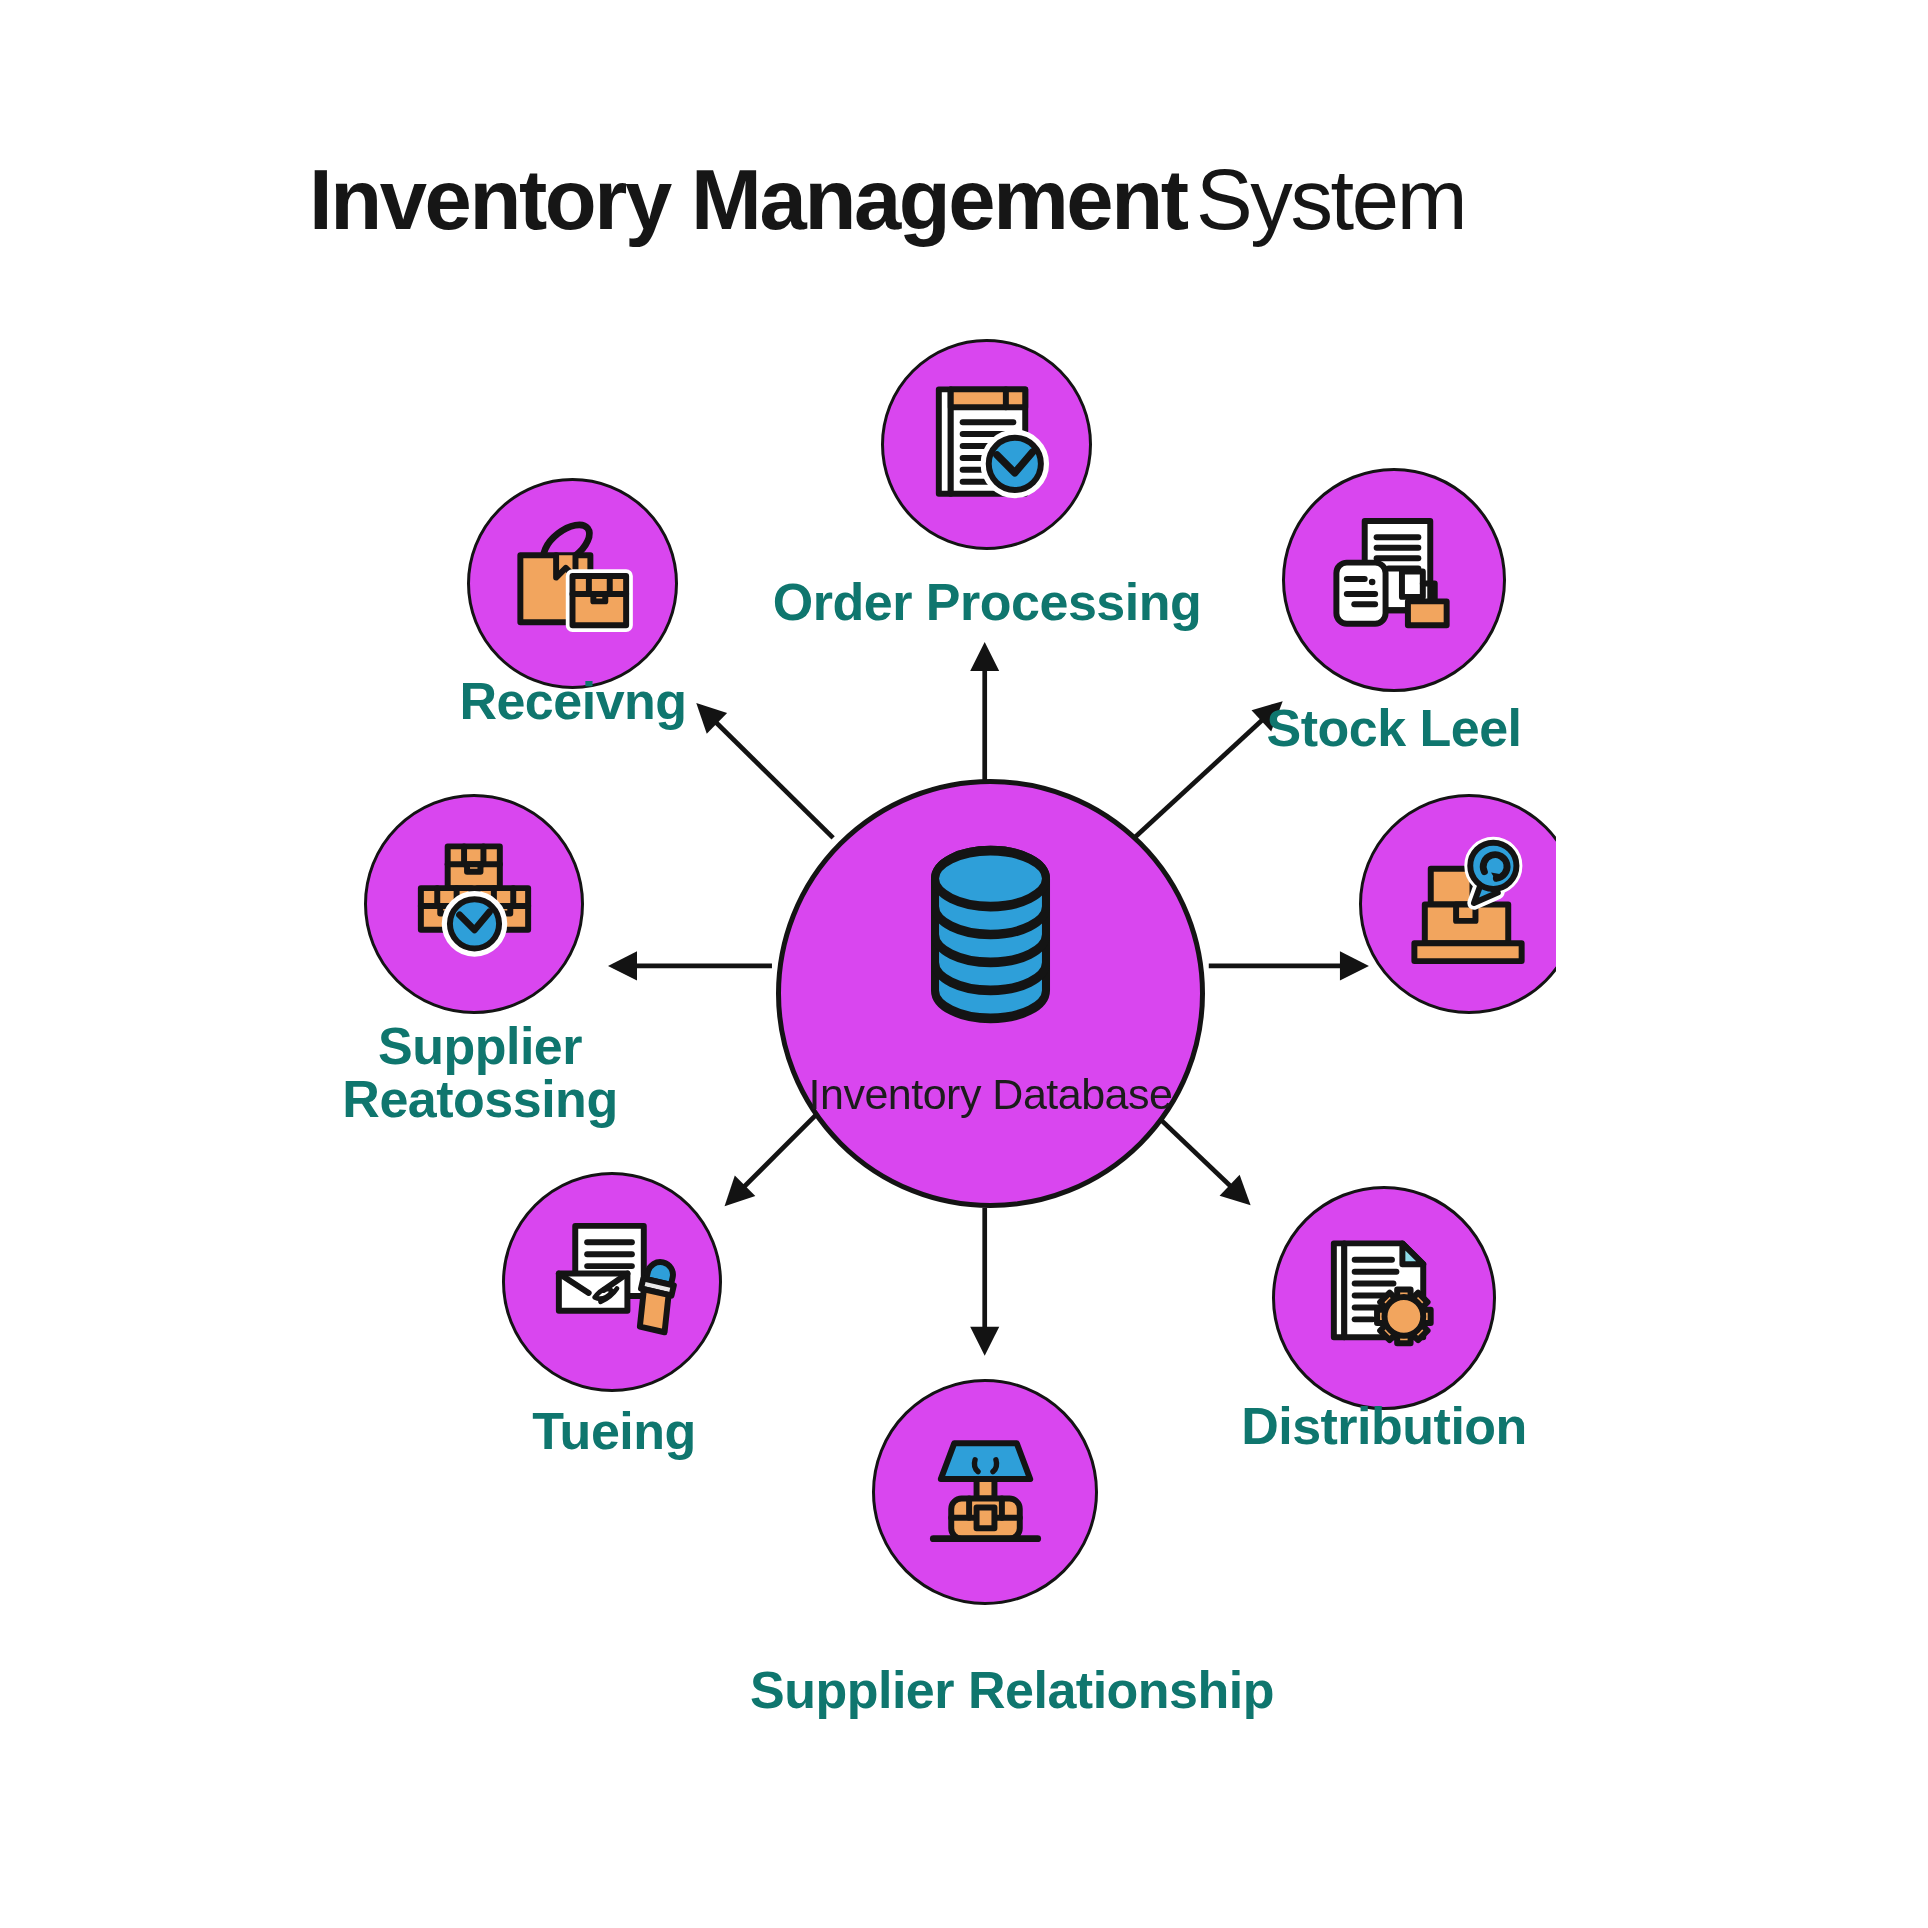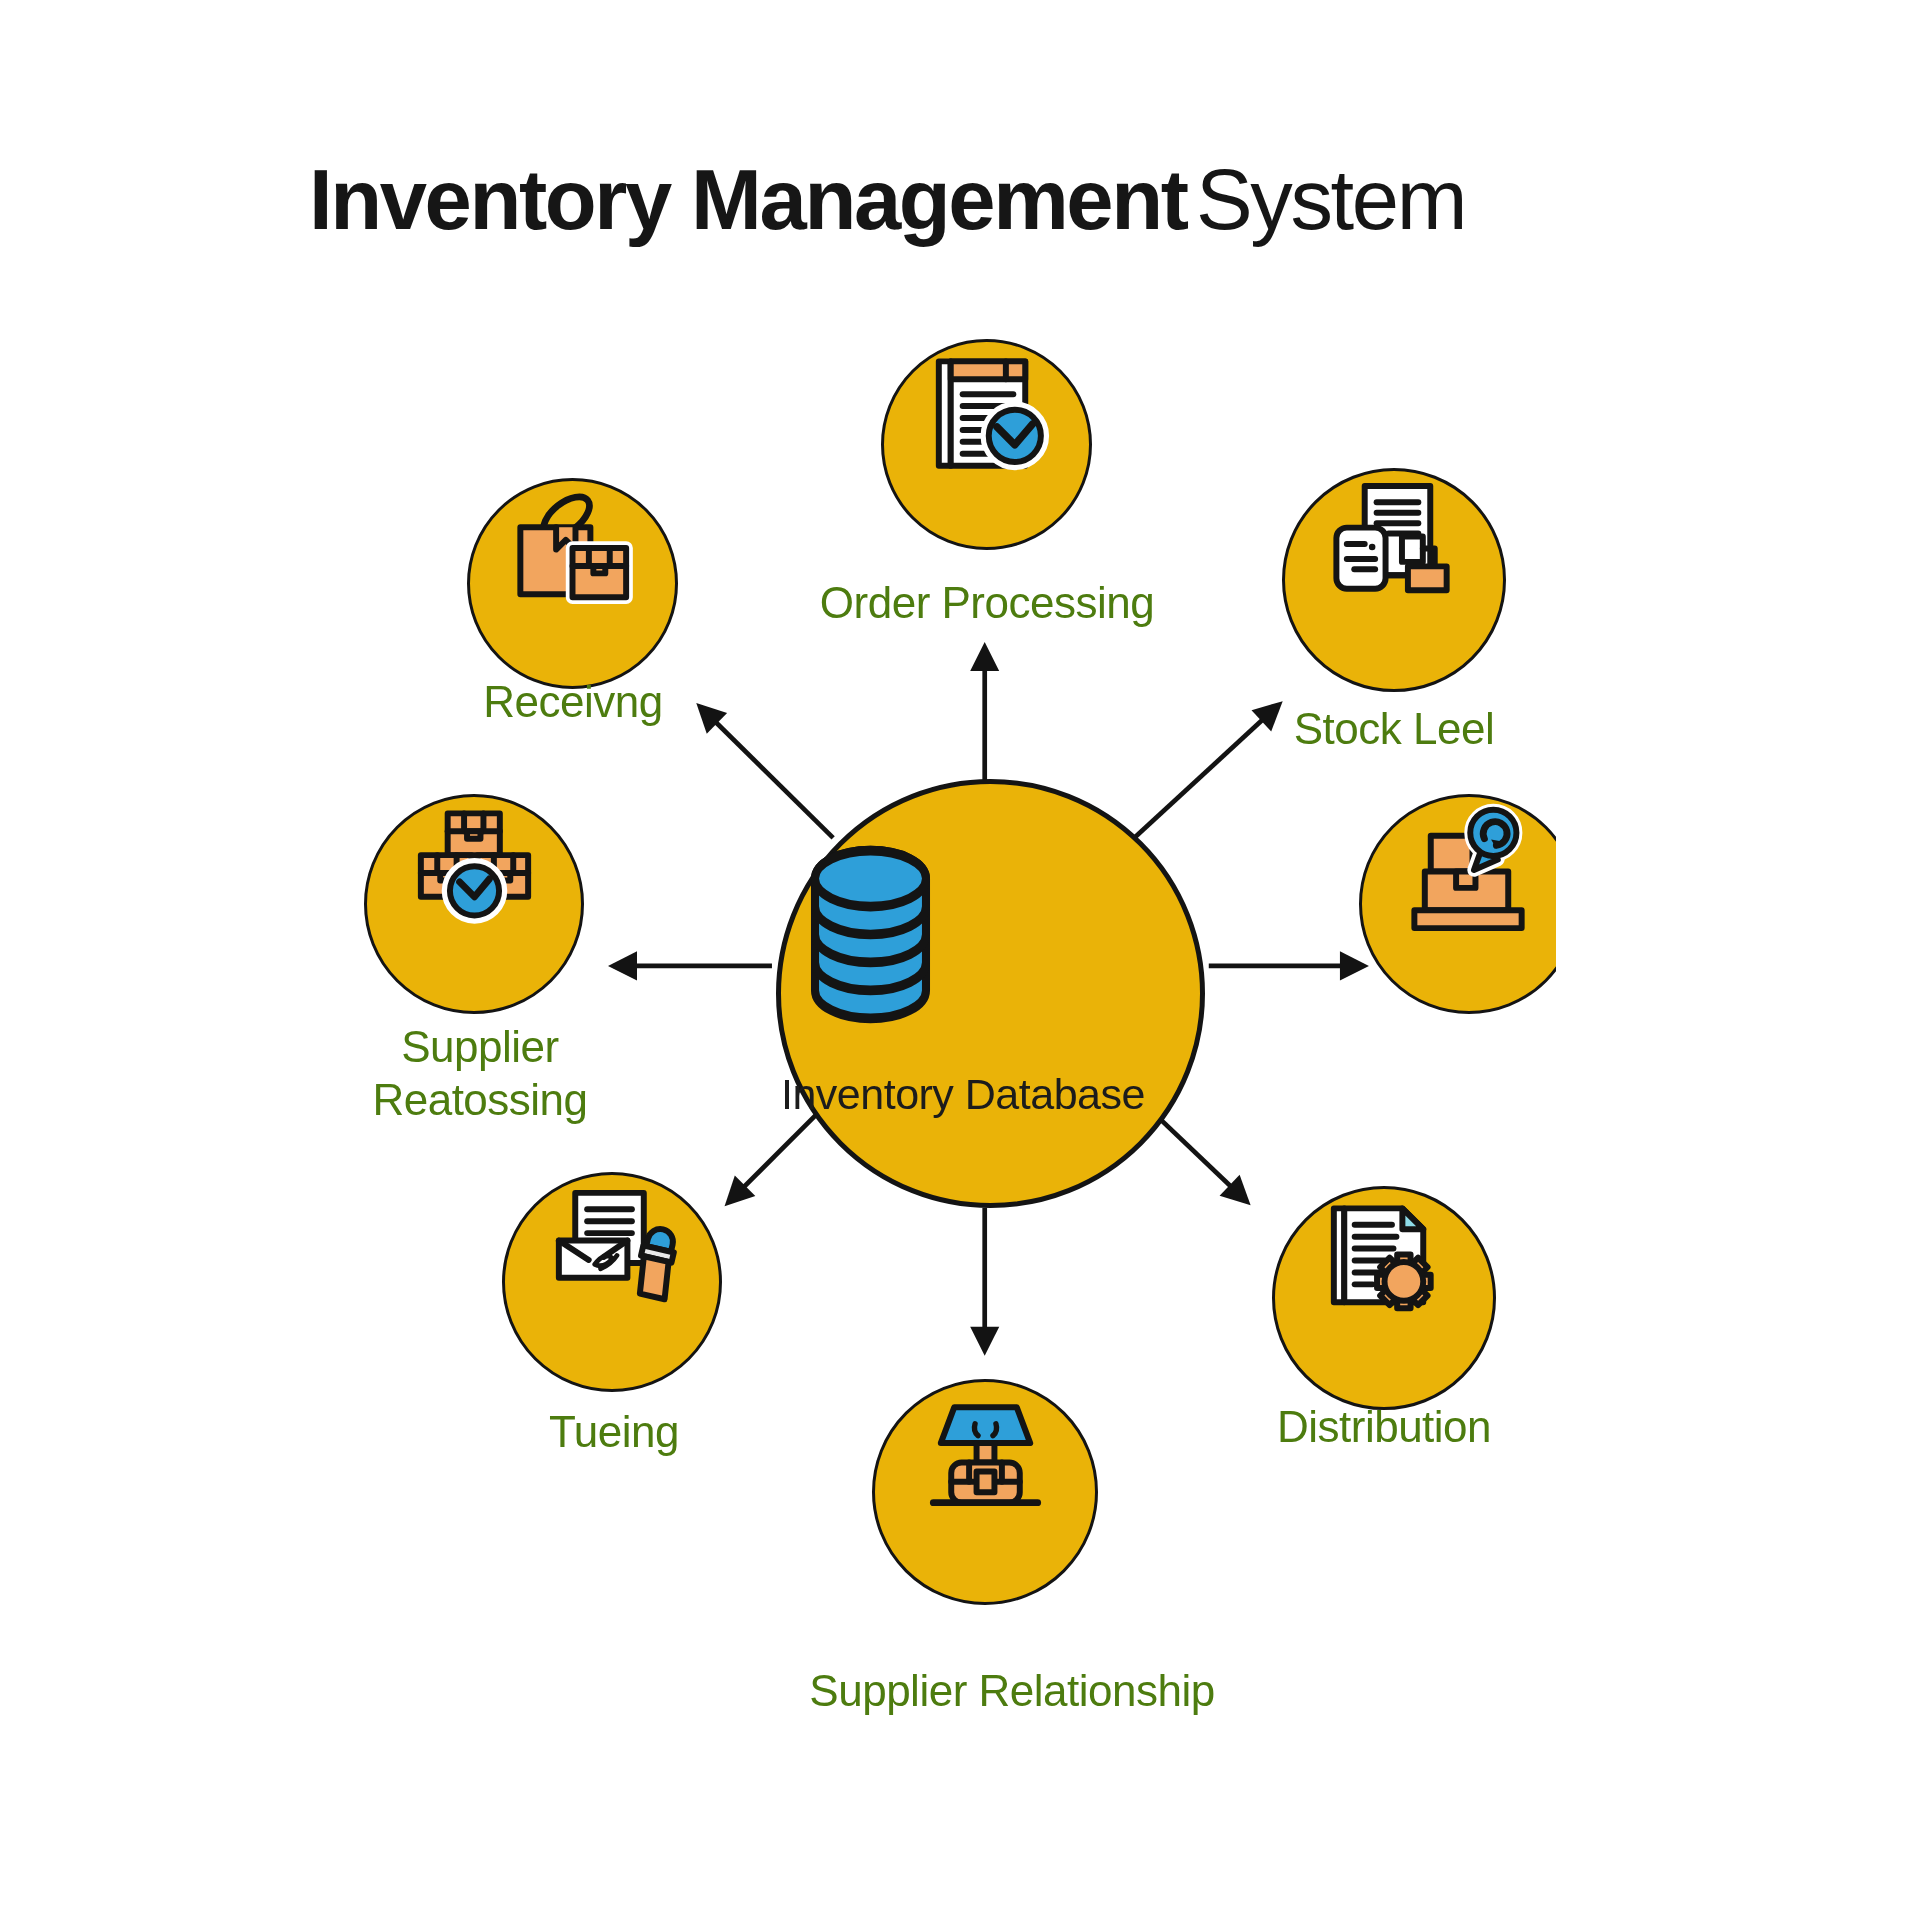--- a/index.html
+++ b/index.html
@@ -19,39 +19,39 @@
   }
   .t-bold { font-weight:700; }
   .t-reg  { font-weight:400; margin-left:9.4px; }
 
   
   .arrows { position:absolute; left:0; top:0; width:1928px; height:1928px; }
   .arrows line { stroke:#131313; stroke-width:5; }
 
   
   .circle {
-    position:absolute; background:#eab308; border-radius:50%;
-    display:flex; align-items:flex-start; justify-content:center;
+    position:absolute; background:#d946ef; border-radius:50%;
+    display:flex; align-items:center; justify-content:center;
   }
   .node { border:3.8px solid #141414; }
   .hub  { border:5.6px solid #141414; flex-direction:column; justify-content:flex-start; }
 
   .hub { left:776px; top:779px; width:429px; height:429px; }
   .hub-icon { width:179px; height:215px; margin-top:43px; }
   .hub-label {
     margin-top:28px; font-size:43px; font-weight:500;
     letter-spacing:-0.5px; color:#1c1c1c; white-space:nowrap;
   }
 
   .node .icon { width:149px; height:149px; }
 
   .node-label {
     position:absolute; transform:translateX(-50%);
-    font-size:44px; line-height:53px; font-weight:400;
-    letter-spacing:-0.5px; color:#4d7c0f;
+    font-size:52px; line-height:53px; font-weight:700;
+    letter-spacing:-0.5px; color:#0f766e;
     text-align:center; white-space:nowrap;
   }
   .node-label.two-line { white-space:pre-line; }
 
   
   #n-order        { left:881px;  top:339px;  width:211px; height:211px; }
   #n-stock        { left:1282px; top:468px;  width:224px; height:224px; }
   #n-relmgmt      { left:1359px; top:794px;  width:220px; height:220px; }
   #n-distribution { left:1272px; top:1186px; width:224px; height:224px; }
   #n-supplierrel  { left:872px;  top:1379px; width:226px; height:226px; }

